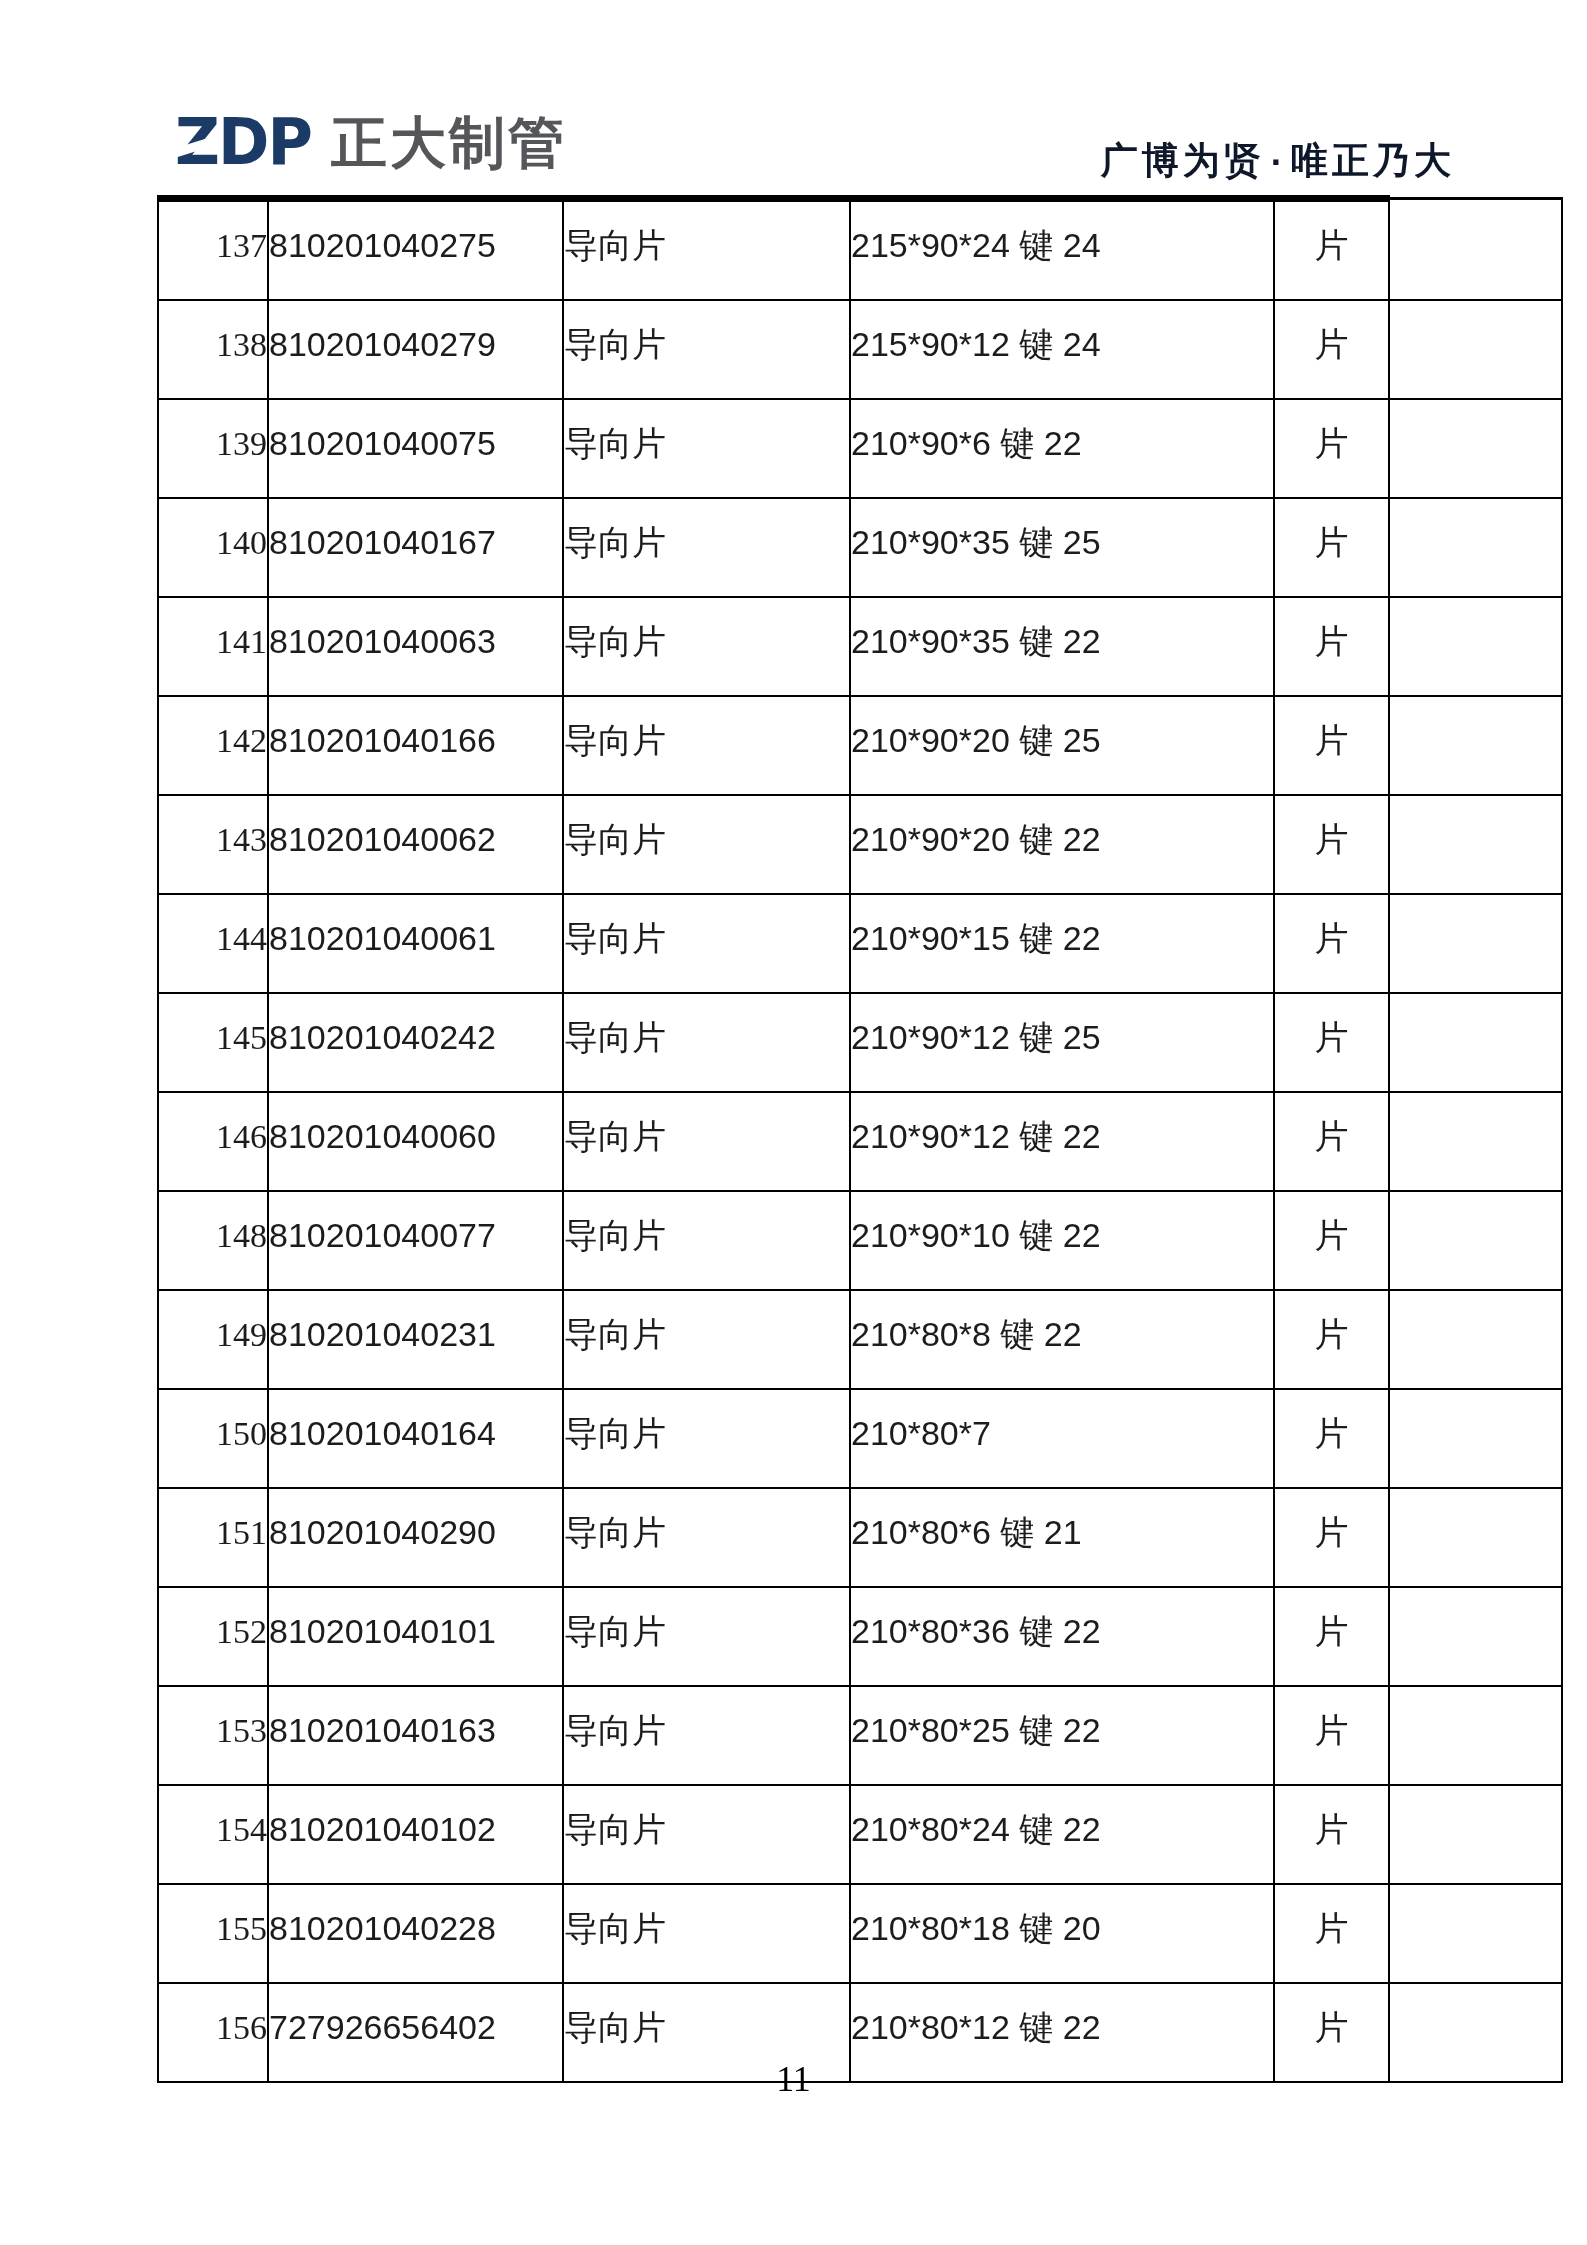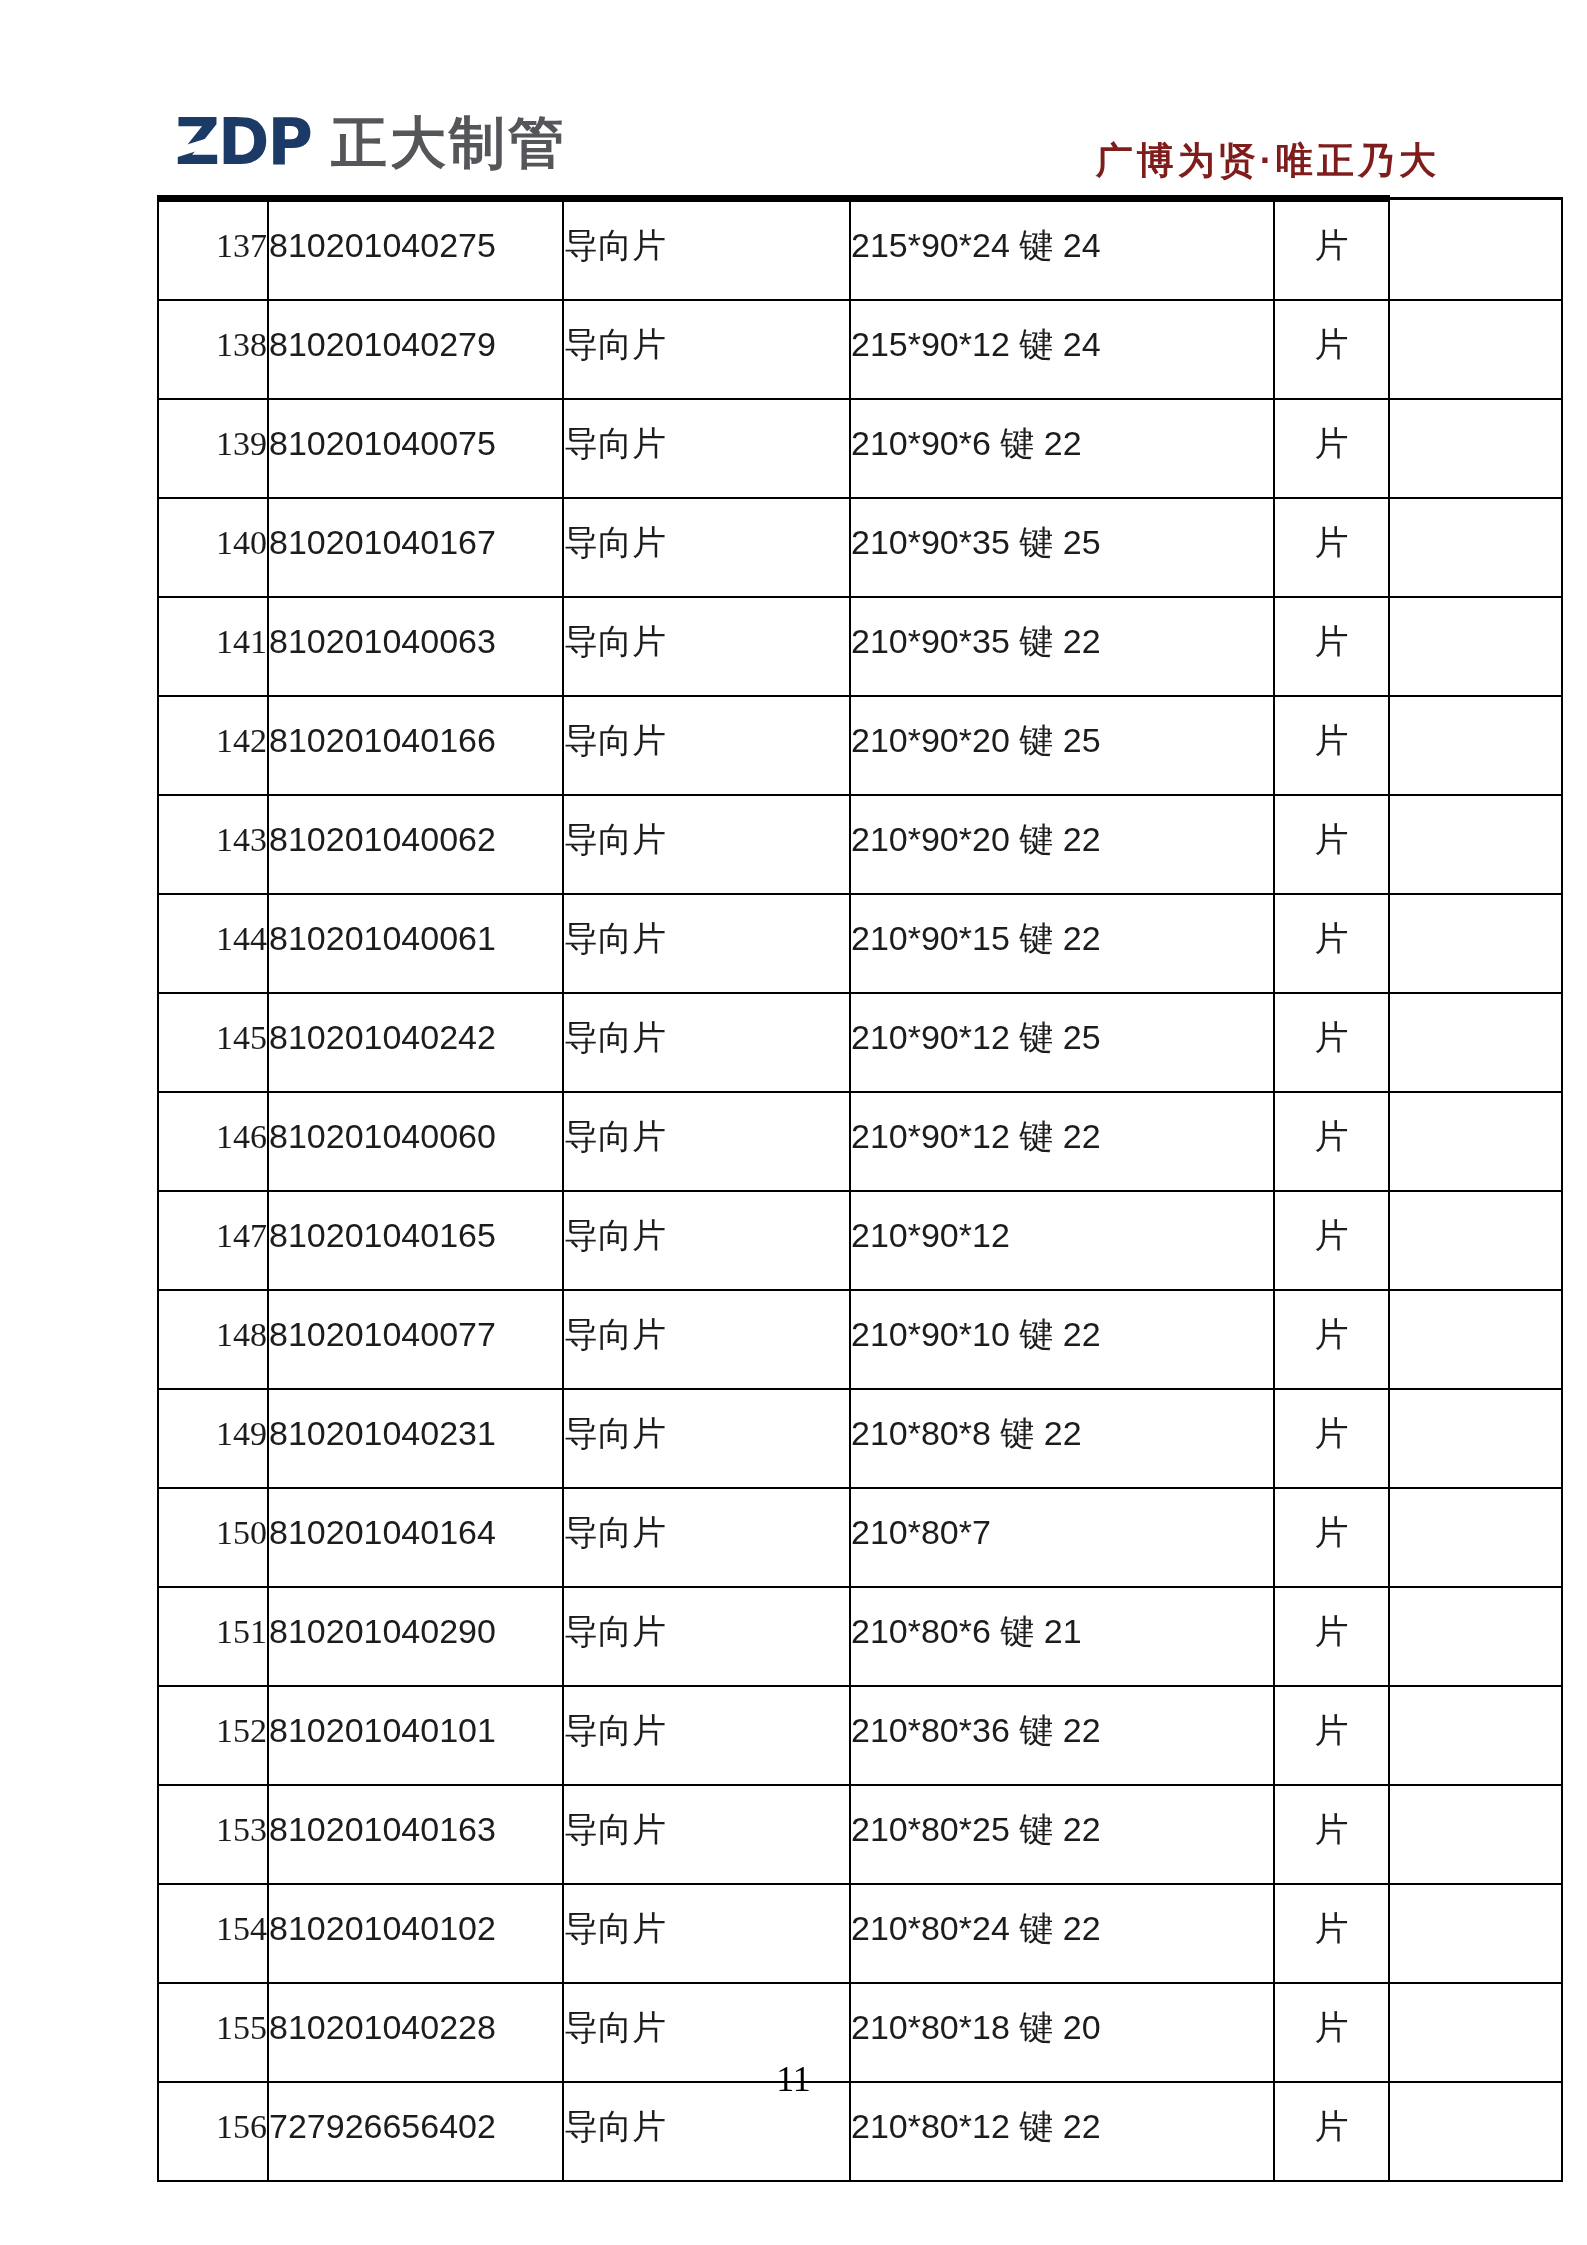--- a/index.html
+++ b/index.html
@@ -54,26 +54,26 @@
   .company {
     font-family: "Liberation Sans", sans-serif;
     font-weight: 700;
     font-size: 56px;
     line-height: 60px;
     color: #54565a;
     letter-spacing: 3px;
   }
   .slogan {
     position: absolute;
-    right: 147px;
+    right: 132px;
     top: 136px;
-    font-family: Liberation Sans, sans-serif;
+    font-family: Liberation Mono, monospace;
     font-weight: 600;
     font-size: 37px;
-    color: #7f1d1d;
+    color: #0f172a;
     letter-spacing: 4px;
     white-space: nowrap;
   }
 
   
   table.parts {
     position: absolute;
     left: 157px;
     top: 195px;
     width: 1404px;
@@ -222,28 +222,20 @@
         </tr>
         <tr>
           <td class="col-index">146</td>
           <td class="col-code">810201040060</td>
           <td class="col-name">导向片</td>
           <td class="col-spec">210*90*12 键 22</td>
           <td class="col-unit">片</td>
           <td class="col-note"></td>
         </tr>
         <tr>
-          <td class="col-index">147</td>
-          <td class="col-code">810201040165</td>
-          <td class="col-name">导向片</td>
-          <td class="col-spec">210*90*12</td>
-          <td class="col-unit">片</td>
-          <td class="col-note"></td>
-        </tr>
-        <tr>
           <td class="col-index">148</td>
           <td class="col-code">810201040077</td>
           <td class="col-name">导向片</td>
           <td class="col-spec">210*90*10 键 22</td>
           <td class="col-unit">片</td>
           <td class="col-note"></td>
         </tr>
         <tr>
           <td class="col-index">149</td>
           <td class="col-code">810201040231</td>

